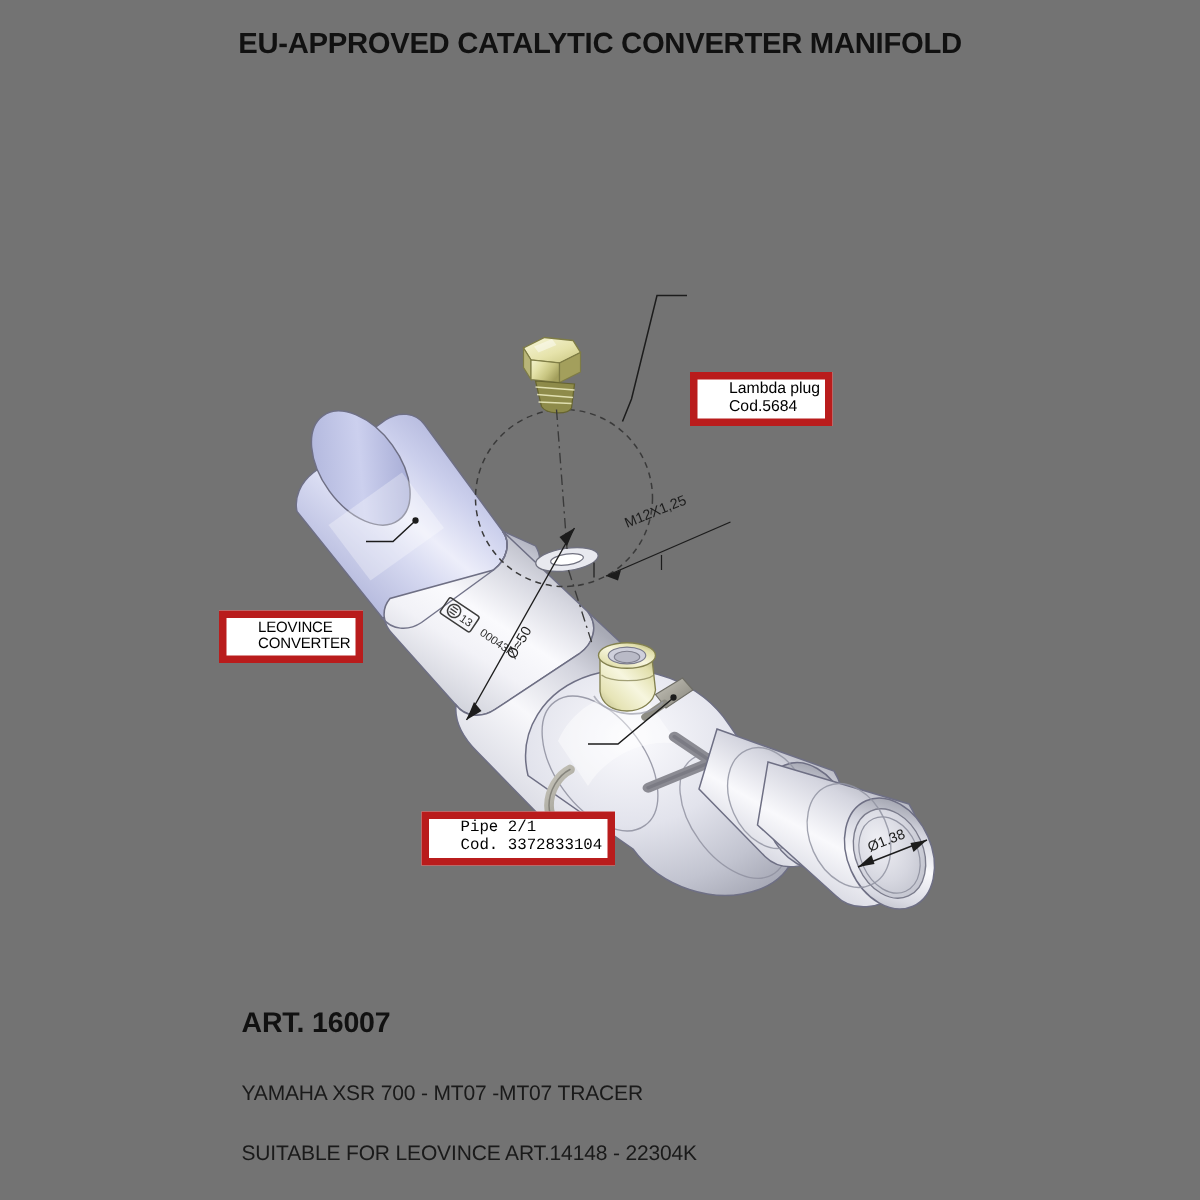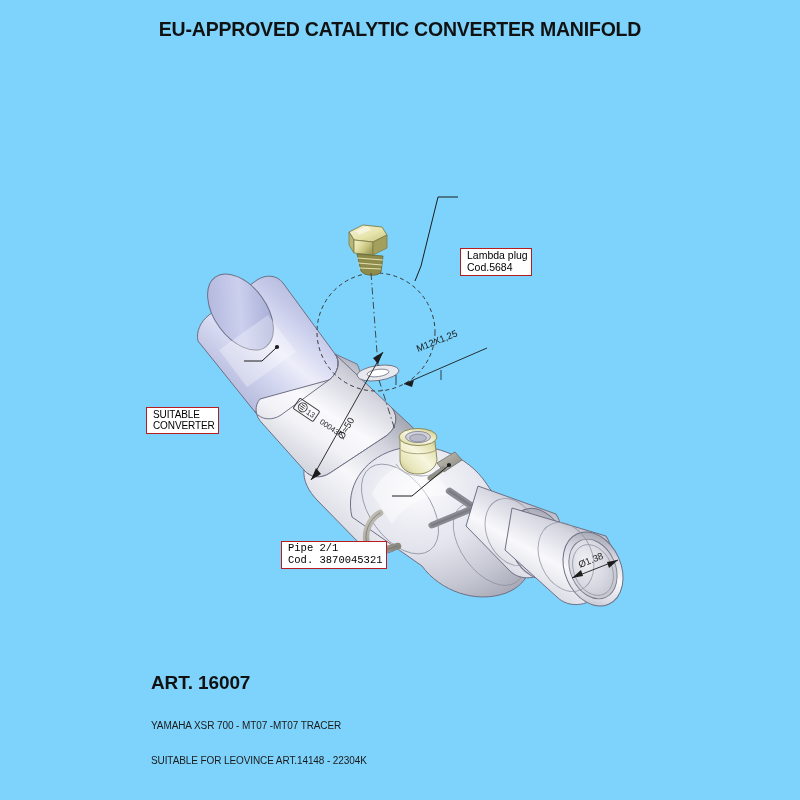--- a/index.html
+++ b/index.html
@@ -15,21 +15,21 @@
     overflow: hidden;
     font-family: "Liberation Sans", sans-serif;
     color: #000000;
   }
 
   #page {
     position: absolute;
     left: 0; top: 0;
     width: 800px;
     height: 800px;
-    background: #7dd3fc;
+    background: #737373;
   }
 
   
   #title-bar {
     position: absolute;
     left: 0;
     top: 18px;
     width: 800px;
     text-align: center;
   }
@@ -50,55 +50,55 @@
     width: 800px;
     height: 580px;
   }
   #drawing svg {
     display: block;
   }
 
   
   .callout {
     position: absolute;
-    border: 1px solid #b91c1c;
+    border: 5px solid #b91c1c;
     background: #ffffff;
-    padding: 1px 3px 2px 6px;
+    padding: 1px 3px 2px 21px;
     font-size: 10.5px;
     line-height: 11.5px;
     color: #000000;
     white-space: nowrap;
   }
   .callout .ln { display: block; }
 
   #callout-lambda { left: 460px; top: 188px; }
   #callout-catalytic {
     left: 146px; top: 347px;
     font-size: 10px;
     line-height: 11px;
     letter-spacing: -0.1px;
   }
   #callout-pipe { left: 281px; top: 481px; font-family: Liberation Mono, monospace; }
 
   
   #article-block {
     position: absolute;
-    left: 151px;
+    left: 161px;
     top: 672px;
     width: 600px;
   }
   #art-number {
     font-size: 19px;
     font-weight: bold;
     color: #111111;
     margin: 0 0 26px 0;
     letter-spacing: -0.1px;
   }
   .art-line {
-    font-size: 10px;
+    font-size: 14px;
     color: #1a1a1a;
     margin: 0 0 24px 0;
     letter-spacing: -0.1px;
     white-space: nowrap;
   }
 </style>
 </head>
 <body>
 
 <div id="page">
@@ -400,27 +400,27 @@
       <path d="M392,436 L412,436 L448,406" fill="none" stroke="#1c1c1c" stroke-width="1"></path>
       <circle cx="449" cy="405" r="2.1" fill="#1c1c1c"></circle>
     </svg>
 
     <div class="callout" id="callout-lambda">
       <span class="ln">Lambda plug</span>
       <span class="ln">Cod.5684</span>
     </div>
 
     <div class="callout" id="callout-catalytic">
-      <span class="ln">SUITABLE</span>
+      <span class="ln">LEOVINCE</span>
       <span class="ln">CONVERTER</span>
     </div>
 
     <div class="callout" id="callout-pipe">
       <span class="ln">Pipe 2/1</span>
-      <span class="ln">Cod. 3870045321</span>
+      <span class="ln">Cod. 3372833104</span>
     </div>
   </div>
 
   <div id="article-block">
     <div id="art-number">ART. 16007</div>
     <div class="art-line">YAMAHA XSR 700 - MT07 -MT07 TRACER</div>
     <div class="art-line">SUITABLE FOR LEOVINCE ART.14148 - 22304K</div>
   </div>
 
 </div>

